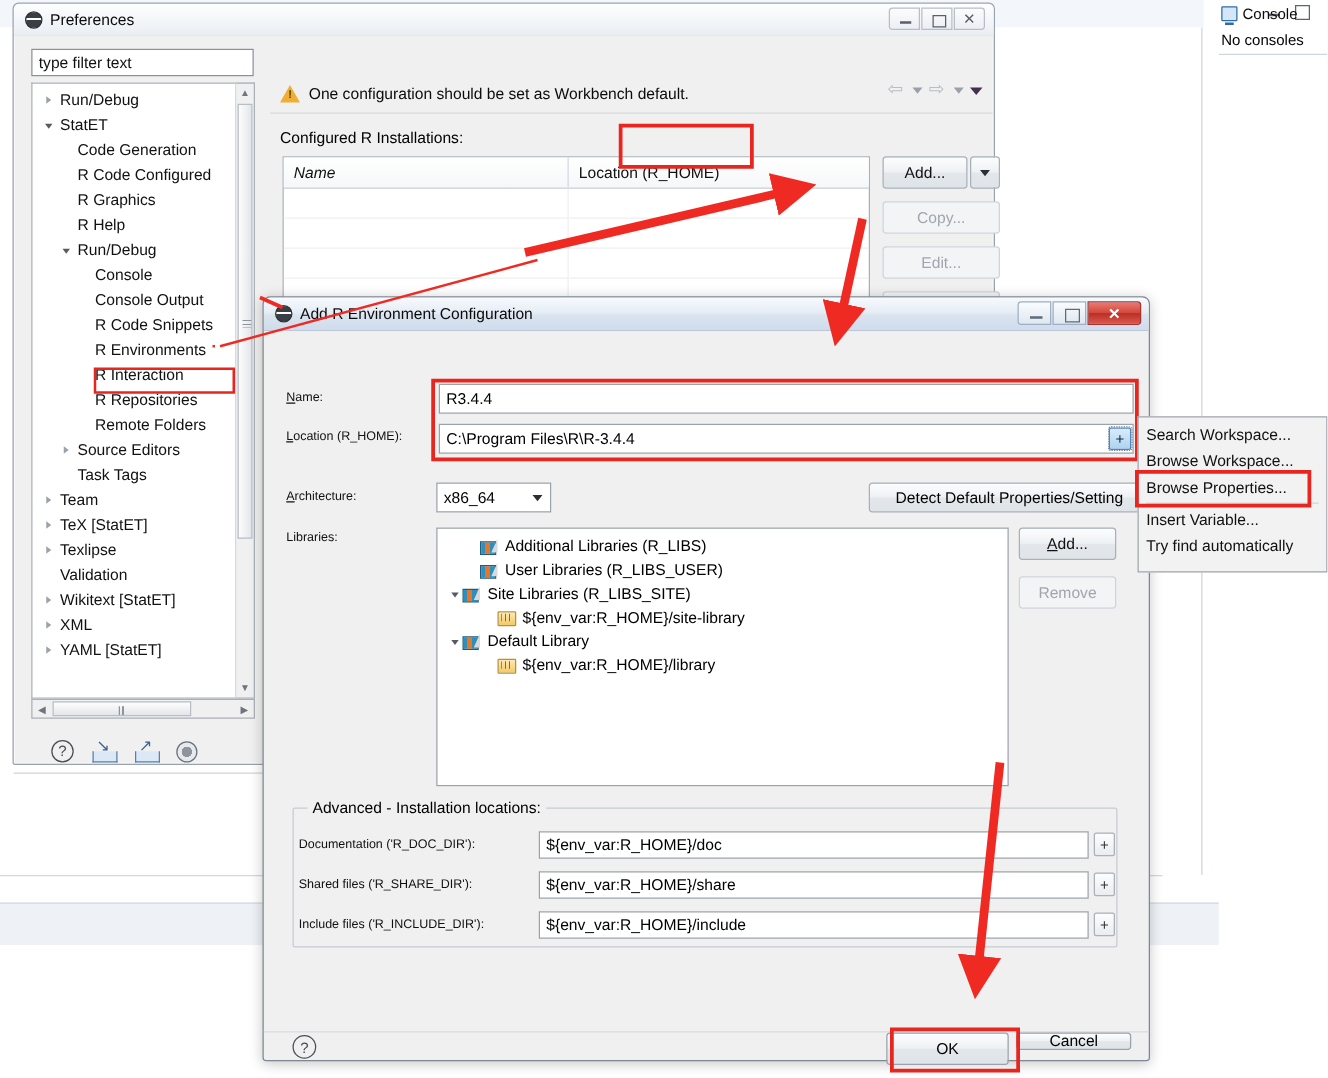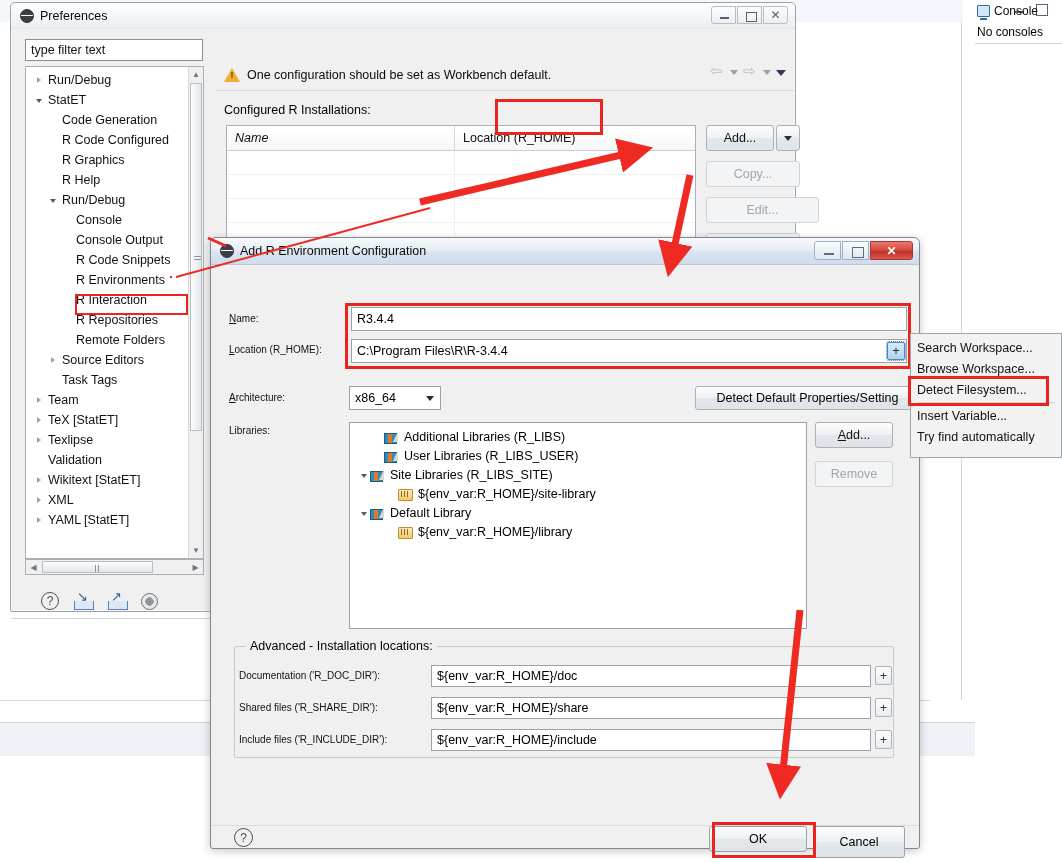--- a/index.html
+++ b/index.html
@@ -402,21 +402,21 @@
     width: 19px; height: 19px; border-radius: 50%; border: 1.6px solid #4a4f56;
     color: #4a4f56; font-size: 12px; display: flex; align-items: center; justify-content: center;
   }
   .ok-btn {
     position: absolute; left: 708px; top: 798px; width: 98px; height: 26px;
     border: 1px solid #9aa2ab; border-radius: 3px;
     background: linear-gradient(to bottom, #fcfdfd 0%, #eef1f4 48%, #e3e7ec 52%, #dfe4e9 100%);
     display: flex; align-items: center; justify-content: center; font-size: 12.5px;
   }
   .cancel-btn {
-    position: absolute; left: 812px; top: 798px; width: 92px; height: 32px;
+    position: absolute; left: 812px; top: 798px; width: 92px; height: 14px;
     border: 1px solid #9aa2ab; border-radius: 3px;
     background: linear-gradient(to bottom, #fcfdfd 0%, #eef1f4 48%, #e3e7ec 52%, #dfe4e9 100%);
     display: flex; align-items: center; justify-content: center; font-size: 12.5px;
   }
   .ok-hi { position: absolute; left: 711px; top: 794px; width: 104px; height: 36px; border: 3px solid #e8251f; }
 
   
   .ctx {
     position: absolute; left: 910px; top: 333px; width: 152px; height: 125px;
     background: #f2f2f2; border: 1px solid #a0a6ad;
@@ -655,21 +655,21 @@
         </div>
 
         <div class="side-btns">
           <div class="btn-add-wrap">
             <div class="btn btn-add">Add...</div>
             <div class="btn-add-drop">
               <span class="caret-b"></span>
             </div>
           </div>
           <div class="btn dis" style="margin-top:10px;width:94px;">Copy...</div>
-          <div class="btn dis" style="margin-top:10px;width:113px;">Edit...</div>
+          <div class="btn dis" style="margin-top:10px;width:94px;">Edit...</div>
           <div class="btn dis" style="margin-top:10px;width:94px;">Remove</div>
         </div>
 
         <div class="blue-row"></div>
       </div>
     </div>
 
     <div class="add-hi"></div>
   </div>
 
@@ -788,21 +788,21 @@
       <div class="ok-btn" style="left:498px; top:561px;">OK</div>
       <div class="cancel-btn" style="left:602px; top:561px;">Cancel</div>
       <div class="ok-hi" style="left:501px; top:557px;"></div>
     </div>
   </div>
 
   <div class="ctx">
     <div id="ctx-items">
         <div class="ctx-item">Search Workspace...</div>
         <div class="ctx-item">Browse Workspace...</div>
-        <div class="ctx-item">Detect Filesystem...</div>
+        <div class="ctx-item">Browse Properties...</div>
         <div class="ctx-sep"></div>
         <div class="ctx-item">Insert Variable...</div>
         <div class="ctx-item">Try find automatically</div>
       </div>
   </div>
   <div class="ctx-hi"></div>
 
   <svg class="anno" viewBox="0 0 1062 862" xmlns="http://www.w3.org/2000/svg">
     <defs>
       <marker id="ah" markerWidth="5" markerHeight="5" refX="2.2" refY="2.5" orient="auto">

